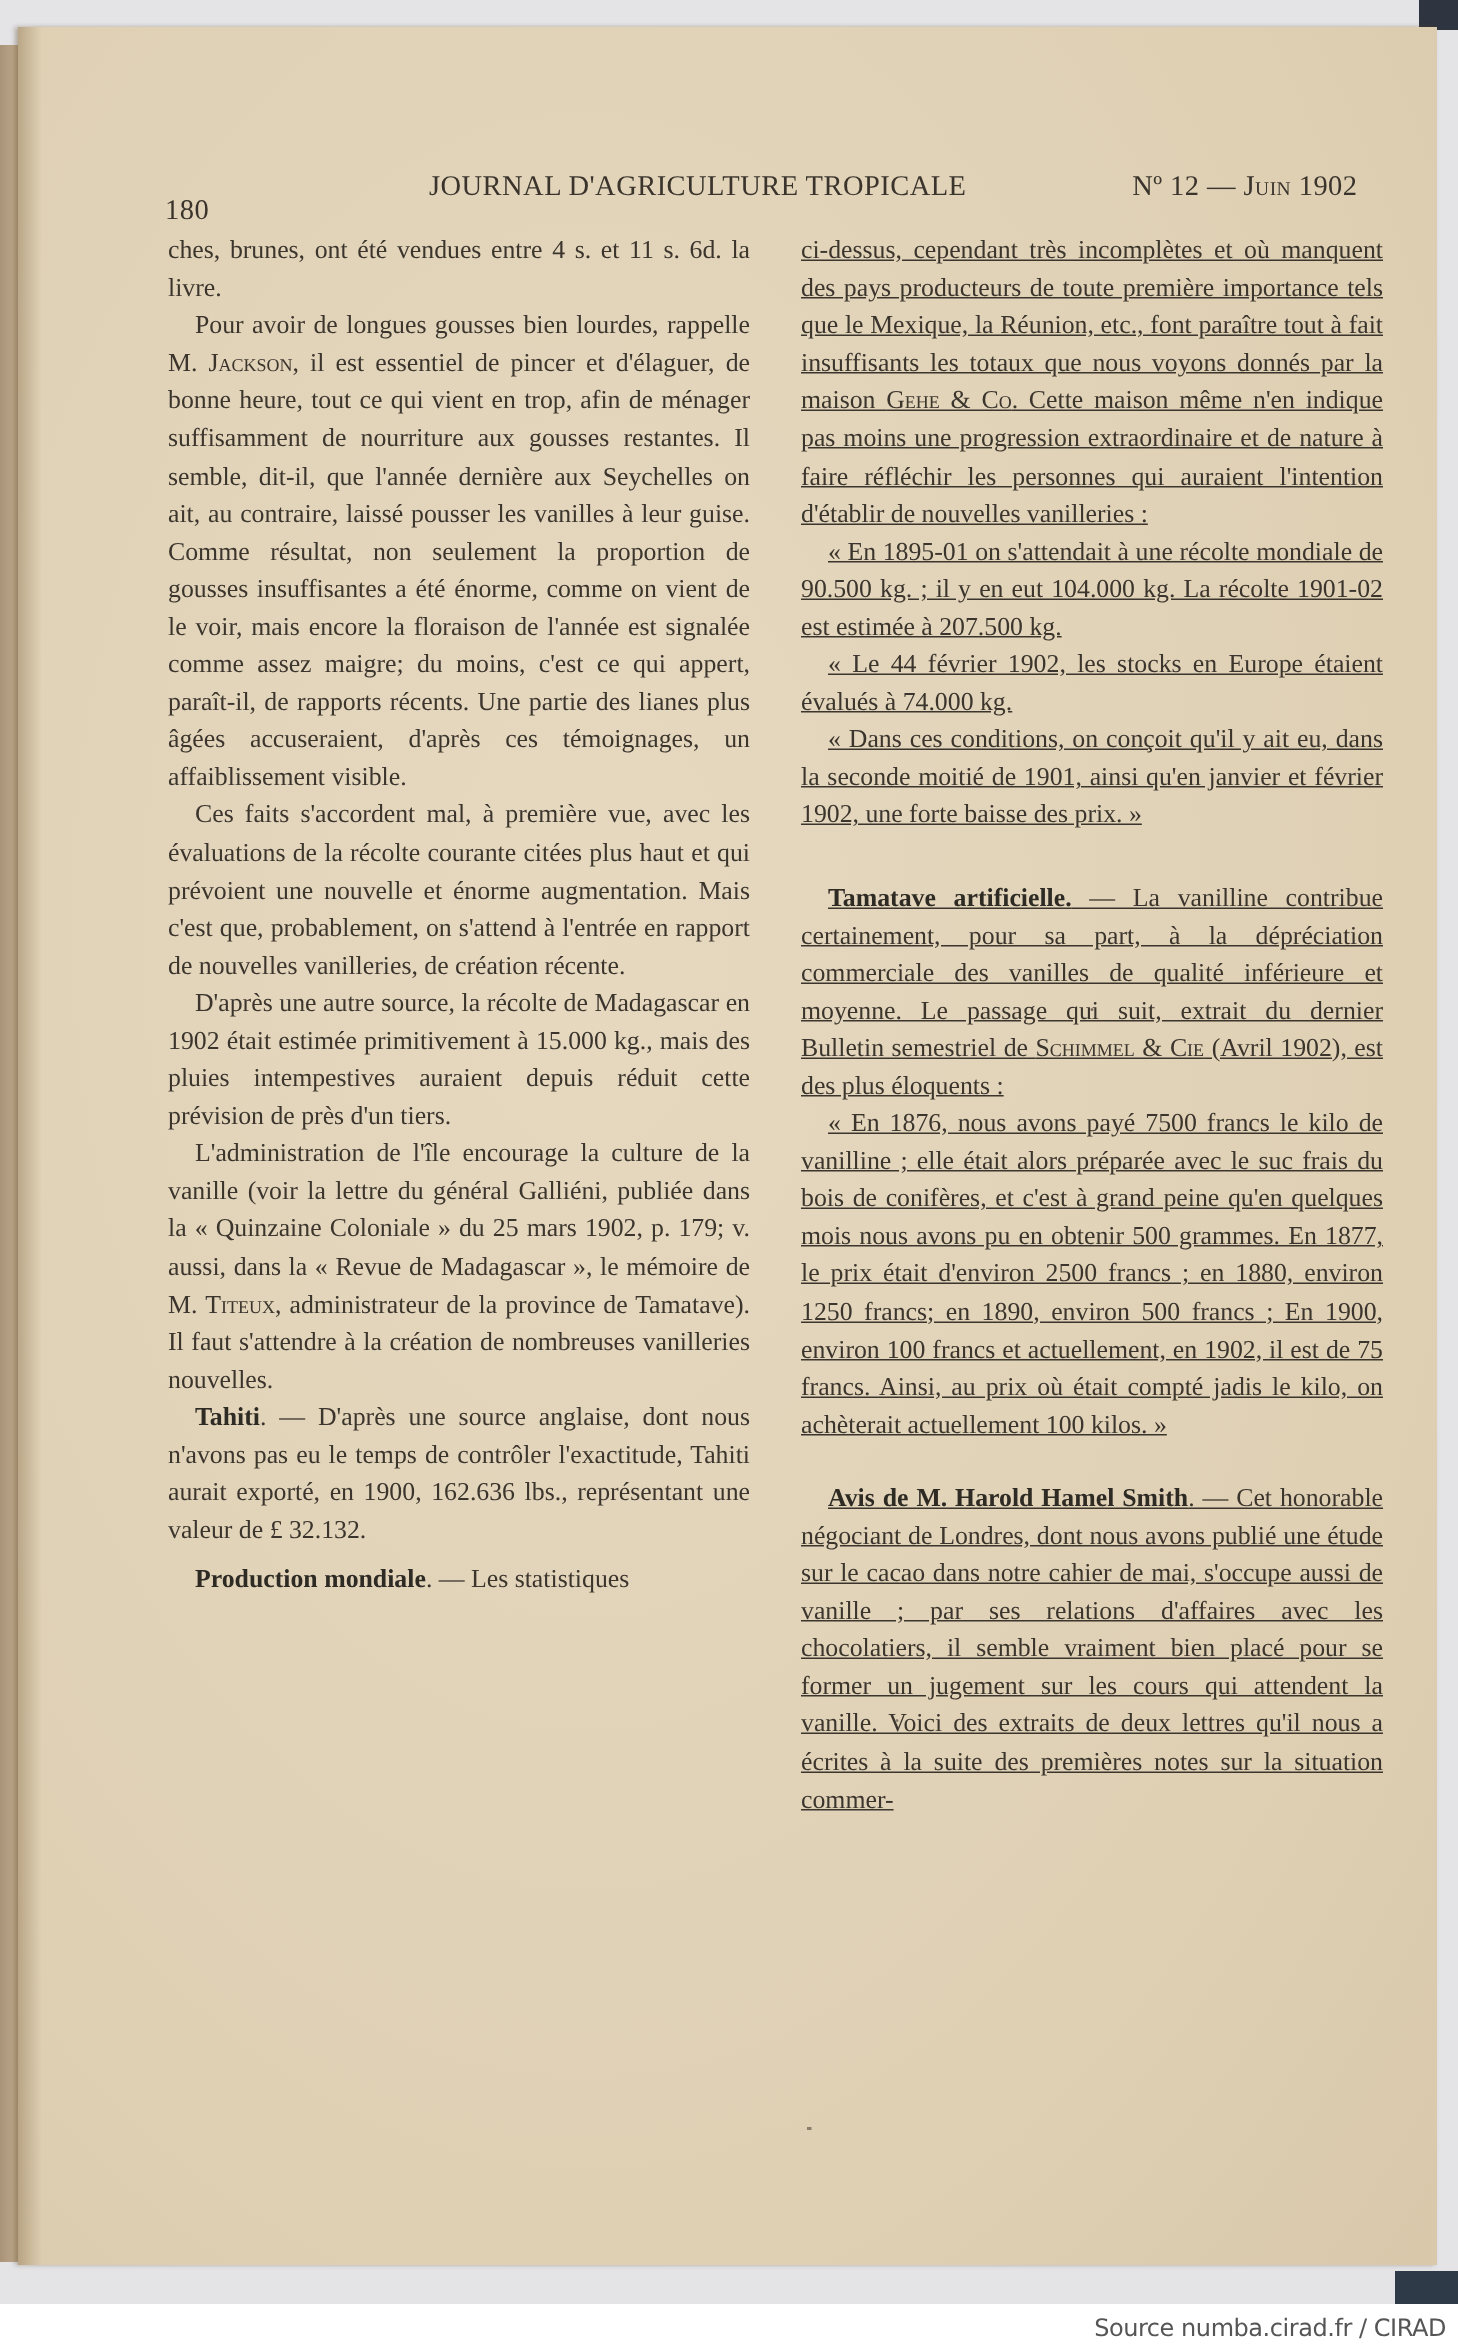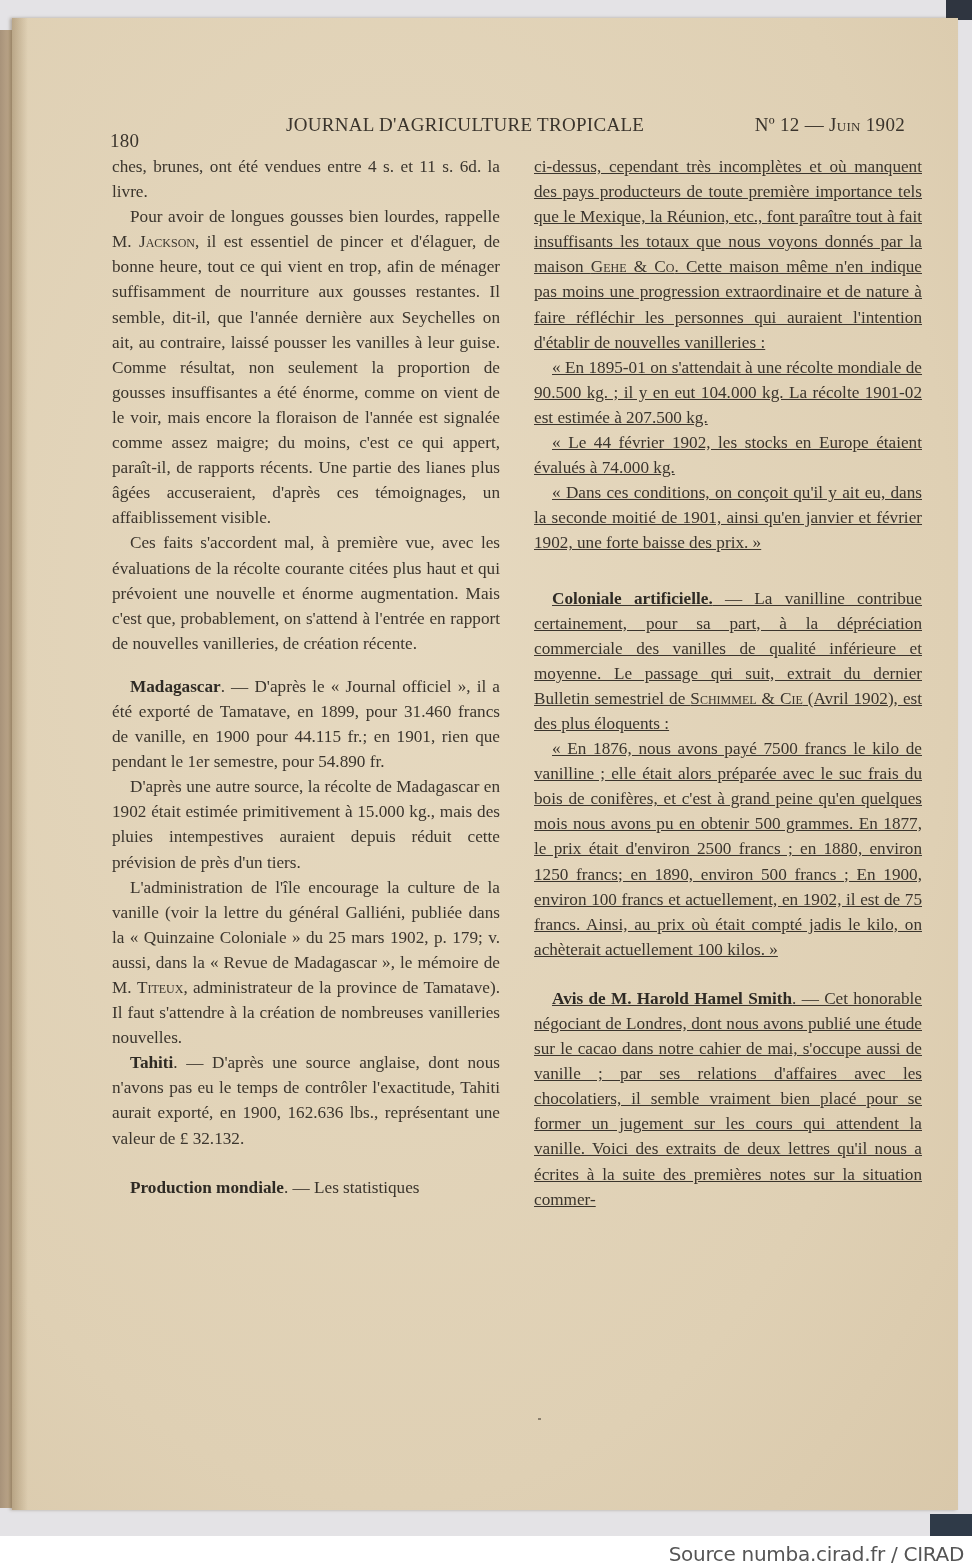--- a/index.html
+++ b/index.html
@@ -44,38 +44,38 @@
   .sc { font-variant: small-caps; }
   .col {
     position: absolute; top: 154px; width: 388px;
     color: #3b352d; font-size: 17.2px; line-height: 25.1px;
     text-align: justify;
   }
   .col-left { left: 112px; }
   .col-right { left: 534px; text-decoration: underline; }
   .col p { margin: 0; text-indent: 18px; }
   .col p.noindent { text-indent: 0; }
-  .col p.gap { margin-top: 24px; }
+  .col p.gap { margin-top: 8px; }
   .col p.gap-lg { margin-top: 18px; }
   .bold { font-weight: bold; color: #2e2a24; }
   .sep-dot {
     position: absolute; left: 727px; top: 672px; width: 2px; height: 2px;
     background: #7a6f5e; border-radius: 1px;
   }
   .sep-dot2 {
     position: absolute; left: 597px; top: 1146px; width: 2px; height: 2px;
     background: #8a7f6e; border-radius: 1px;
   }
   .sep-dot3 {
     position: absolute; left: 538px; top: 1418px; width: 3px; height: 2px;
     background: #8a7f6e;
   }
   .source {
     position: absolute; right: 8px; top: 1542px;
-    font-family: "DejaVu Sans", sans-serif; font-size: 20px; color: #555555;
+    font-family: "DejaVu Sans", sans-serif; font-size: 16px; color: #555555;
     letter-spacing: -0.3px;
   }
 </style>
 </head>
 <body>
 
 <div class="scan-bg"></div>
 <div class="cover-corner-top"></div>
 <div class="cover-corner-bottom"></div>
 <div class="page-stack"></div>
@@ -85,33 +85,32 @@
 <div class="header">
   <span class="page-num">180</span>
   <span class="journal">JOURNAL D'AGRICULTURE TROPICALE</span>
   <span class="issue sc">Nº 12 — Juin 1902</span>
 </div>
 
 <div class="col col-left">
   <p class="noindent">ches, brunes, ont été vendues entre 4 s. et 11 s. 6d. la livre.</p>
   <p><span>Pour avoir de longues gousses bien lourdes, rappelle M. </span><span class="sc">Jackson</span><span>, il est essentiel de pincer et d'élaguer, de bonne heure, tout ce qui vient en trop, afin de ménager suffisamment de nourriture aux gousses restantes. Il semble, dit-il, que l'année dernière aux Seychelles on ait, au contraire, laissé pousser les vanilles à leur guise. Comme résultat, non seulement la proportion de gousses insuffisantes a été énorme, comme on vient de le voir, mais encore la floraison de l'année est signalée comme assez maigre; du moins, c'est ce qui appert, paraît-il, de rapports récents. Une partie des lianes plus âgées accuseraient, d'après ces témoignages, un affaiblissement visible.</span></p>
   <p>Ces faits s'accordent mal, à première vue, avec les évaluations de la récolte courante citées plus haut et qui prévoient une nouvelle et énorme augmentation. Mais c'est que, probablement, on s'attend à l'entrée en rapport de nouvelles vanilleries, de création récente.</p>
-  <p class="gap-lg"><span class="bold">Madagascar</span><span>. — D'après le « Journal officiel », il a été exporté de Tamatave, en 1899, pour 31.460 francs de vanille, en 1900 pour 44.115 fr.; en 1901, rien que pendant le 1er semestre, pour 54.890 fr.</span></p>
   <p>D'après une autre source, la récolte de Madagascar en 1902 était estimée primitivement à 15.000 kg., mais des pluies intempestives auraient depuis réduit cette prévision de près d'un tiers.</p>
   <p><span>L'administration de l'île encourage la culture de la vanille (voir la lettre du général Galliéni, publiée dans la « Quinzaine Coloniale » du 25 mars 1902, p. 179; v. aussi, dans la « Revue de Madagascar », le mémoire de M. </span><span class="sc">Titeux</span><span>, administrateur de la province de Tamatave). Il faut s'attendre à la création de nombreuses vanilleries nouvelles.</span></p>
   <p><span class="bold">Tahiti</span><span>. — D'après une source anglaise, dont nous n'avons pas eu le temps de contrôler l'exactitude, Tahiti aurait exporté, en 1900, 162.636 lbs., représentant une valeur de £ 32.132.</span></p>
   <p class="gap"><span class="bold">Production mondiale</span><span>. — Les statistiques</span></p>
 </div>
 
 <div class="col col-right">
   <p class="noindent"><span>ci-dessus, cependant très incomplètes et où manquent des pays producteurs de toute première importance tels que le Mexique, la Réunion, etc., font paraître tout à fait insuffisants les totaux que nous voyons donnés par la maison </span><span class="sc">Gehe &amp; Co</span><span>. Cette maison même n'en indique pas moins une progression extraordinaire et de nature à faire réfléchir les personnes qui auraient l'intention d'établir de nouvelles vanilleries :</span></p>
   <p>« En 1895-01 on s'attendait à une récolte mondiale de 90.500 kg. ; il y en eut 104.000 kg. La récolte 1901-02 est estimée à 207.500 kg.</p>
   <p>« Le 44 février 1902, les stocks en Europe étaient évalués à 74.000 kg.</p>
   <p>« Dans ces conditions, on conçoit qu'il y ait eu, dans la seconde moitié de 1901, ainsi qu'en janvier et février 1902, une forte baisse des prix. »</p>
-  <p style="margin-top:30px"><span class="bold">Coloniale artificielle.</span><span> — La vanilline contribue certainement, pour sa part, à la dépréciation commerciale des vanilles de qualité inférieure et moyenne. Le passage qui suit, extrait du dernier Bulletin semestriel de </span><span class="sc">Schimmel &amp; Cie</span><span> (Avril 1902), est des plus éloquents :</span></p>
+  <p style="margin-top:30px"><span class="bold">Tamatave artificielle.</span><span> — La vanilline contribue certainement, pour sa part, à la dépréciation commerciale des vanilles de qualité inférieure et moyenne. Le passage qui suit, extrait du dernier Bulletin semestriel de </span><span class="sc">Schimmel &amp; Cie</span><span> (Avril 1902), est des plus éloquents :</span></p>
   <p>« En 1876, nous avons payé 7500 francs le kilo de vanilline ; elle était alors préparée avec le suc frais du bois de conifères, et c'est à grand peine qu'en quelques mois nous avons pu en obtenir 500 grammes. En 1877, le prix était d'environ 2500 francs ; en 1880, environ 1250 francs; en 1890, environ 500 francs ; En 1900, environ 100 francs et actuellement, en 1902, il est de 75 francs. Ainsi, au prix où était compté jadis le kilo, on achèterait actuellement 100 kilos. »</p>
   <p style="margin-top:24px"><span class="bold">Avis de M. Harold Hamel Smith</span><span>. — Cet honorable négociant de Londres, dont nous avons publié une étude sur le cacao dans notre cahier de mai, s'occupe aussi de vanille ; par ses relations d'affaires avec les chocolatiers, il semble vraiment bien placé pour se former un jugement sur les cours qui attendent la vanille. Voici des extraits de deux lettres qu'il nous a écrites à la suite des premières notes sur la situation commer-</span></p>
 </div>
 
 <div class="sep-dot"></div>
 <div class="sep-dot2"></div>
 <div class="sep-dot3"></div>
 
 <div class="source">Source numba.cirad.fr / CIRAD</div>
 

